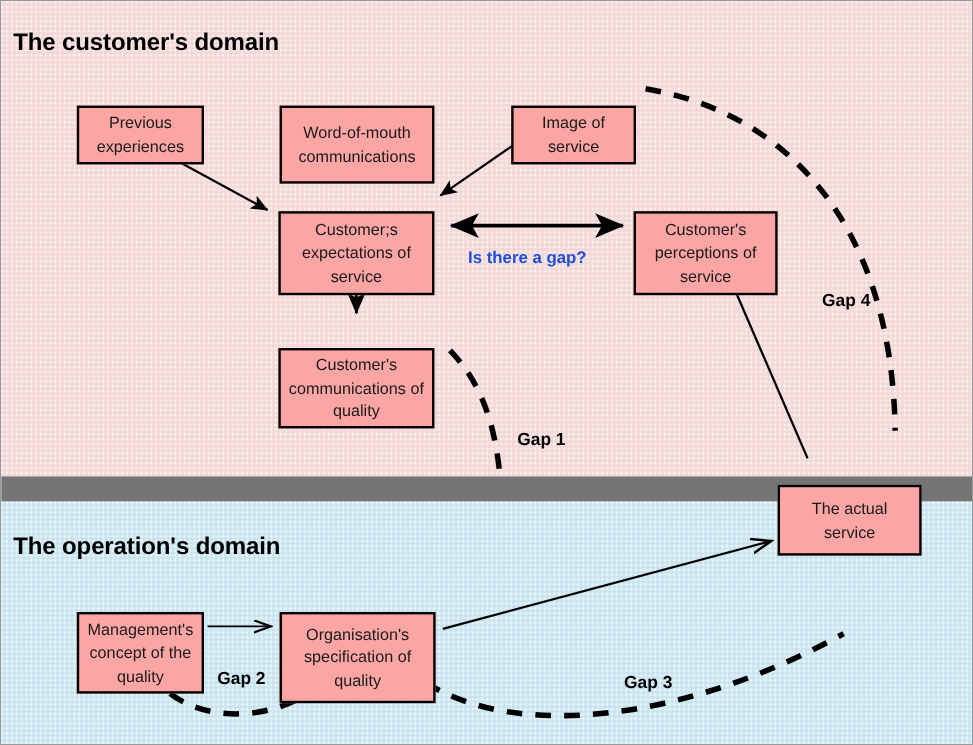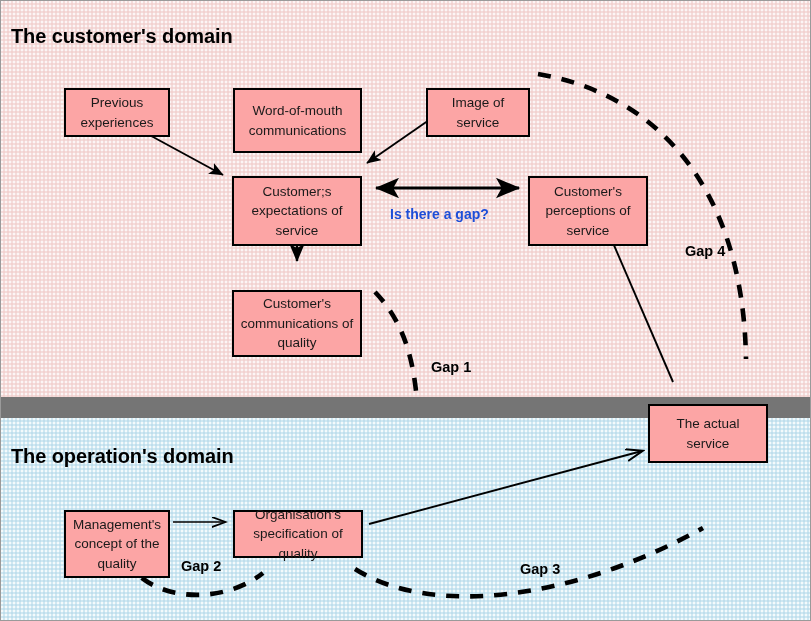--- a/index.html
+++ b/index.html
@@ -174,21 +174,21 @@
   <div class="node" style="left:231px; top:153px; width:130px; height:70px;">Customer;s expectations of service</div>
 
   <div class="node" style="left:527px; top:153px; width:120px; height:70px;">Customer's perceptions of service</div>
 
   <div class="node" style="left:231px; top:267px; width:130px; height:67px;">Customer's communications of quality</div>
 
   <div class="node" style="left:647px; top:381px; width:120px; height:59px;">The actual service</div>
 
   <div class="node" style="left:63px; top:487px; width:106px; height:68px;">Management's concept of the quality</div>
 
-  <div class="node" style="left:232px; top:487px; width:130px; height:48px;">Organisation's specification of quality</div>
+  <div class="node" style="left:232px; top:487px; width:130px; height:76px;">Organisation's specification of quality</div>
 
   <div class="edge-label" style="left:389px; top:205px;">Is there a gap?</div>
 
   <div class="gap-label" style="left:430px; top:358px;">Gap 1</div>
 
   <div class="gap-label" style="left:180px; top:557px;">Gap 2</div>
 
   <div class="gap-label" style="left:519px; top:560px;">Gap 3</div>
 
   <div class="gap-label" style="left:684px; top:242px;">Gap 4</div>

